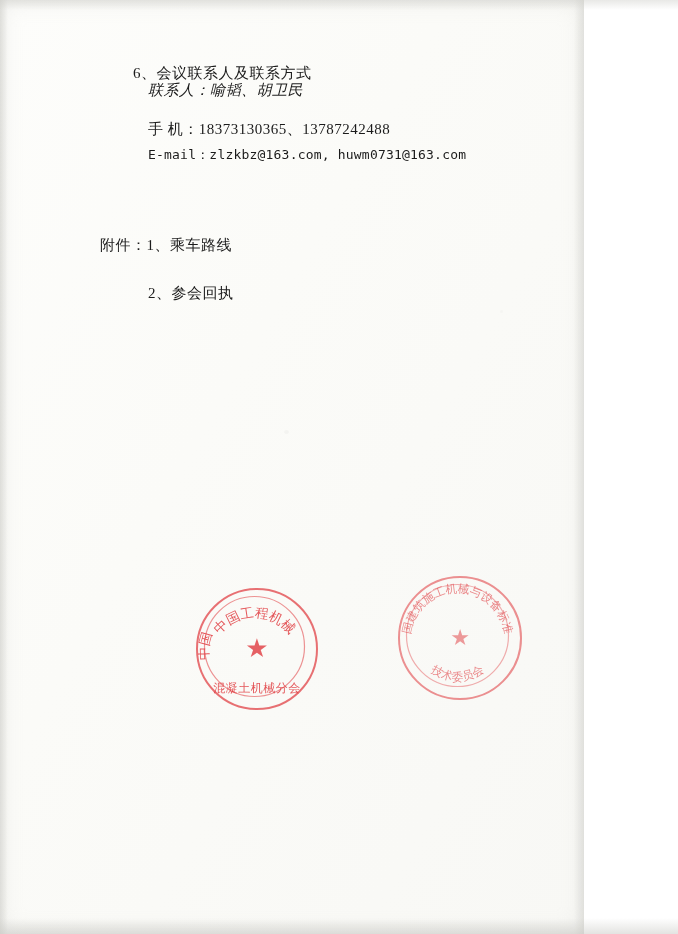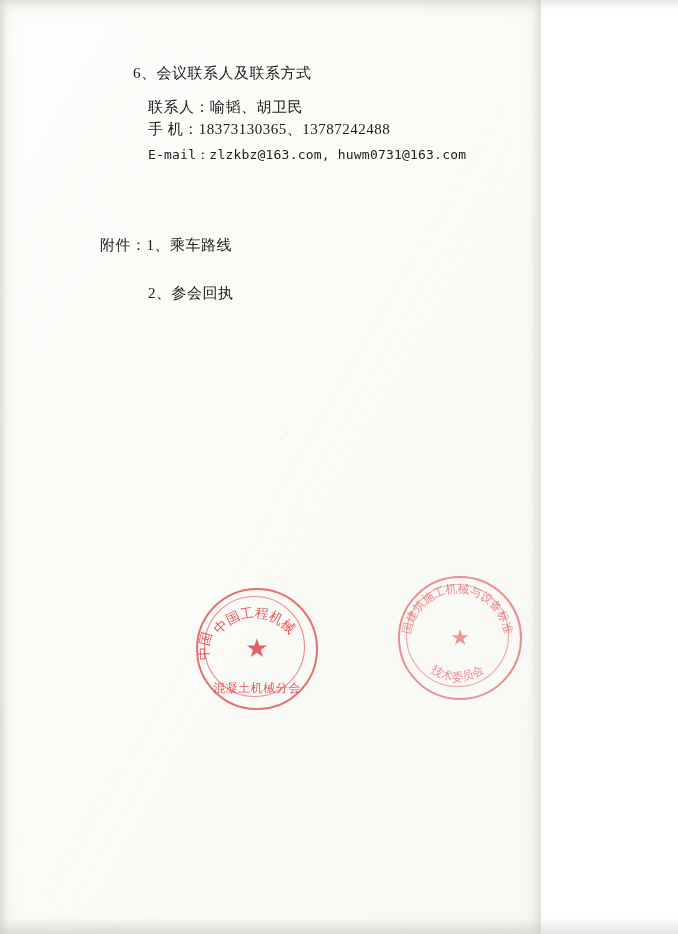--- a/index.html
+++ b/index.html
@@ -8,21 +8,21 @@
   }
   body {
     width: 678px;
     height: 934px;
     background: #ffffff;
     font-family: "Liberation Serif", serif;
     overflow: hidden;
   }
   #page {
     position: relative;
-    width: 541px;
+    width: 584px;
     height: 934px;
     background: linear-gradient(120deg, #fdfdfb 0%, #fbfbf8 40%, #f8f8f5 100%);
     box-sizing: border-box;
   }
   
   #page::before {
     content: "";
     position: absolute;
     left: 0; top: 0; right: 0; bottom: 0;
     box-shadow: inset 0 0 22px rgba(190,190,185,0.30);
@@ -65,21 +65,21 @@
     white-space: nowrap;
   }
   .mono {
     font-family: "DejaVu Sans Mono", monospace;
     font-size: 13px;
     letter-spacing: 0.2px;
     white-space: nowrap;
   }
 
   #sec-heading  { left: 133px; top: 64px;  }
-  #contact-line { left: 148px; top: 98px;  }
+  #contact-line { left: 148px; top: 81px; font-style: italic;  }
   #phone-line   { left: 148px; top: 120px; }
   #email-line   { left: 148px; top: 146px; }
 
   #attach-label { left: 100px; top: 236px; }
   #attach-2     { left: 148px; top: 267px; margin-top: 17px; }
 
   
   #signature {
     position: absolute;
     left: 248px;

